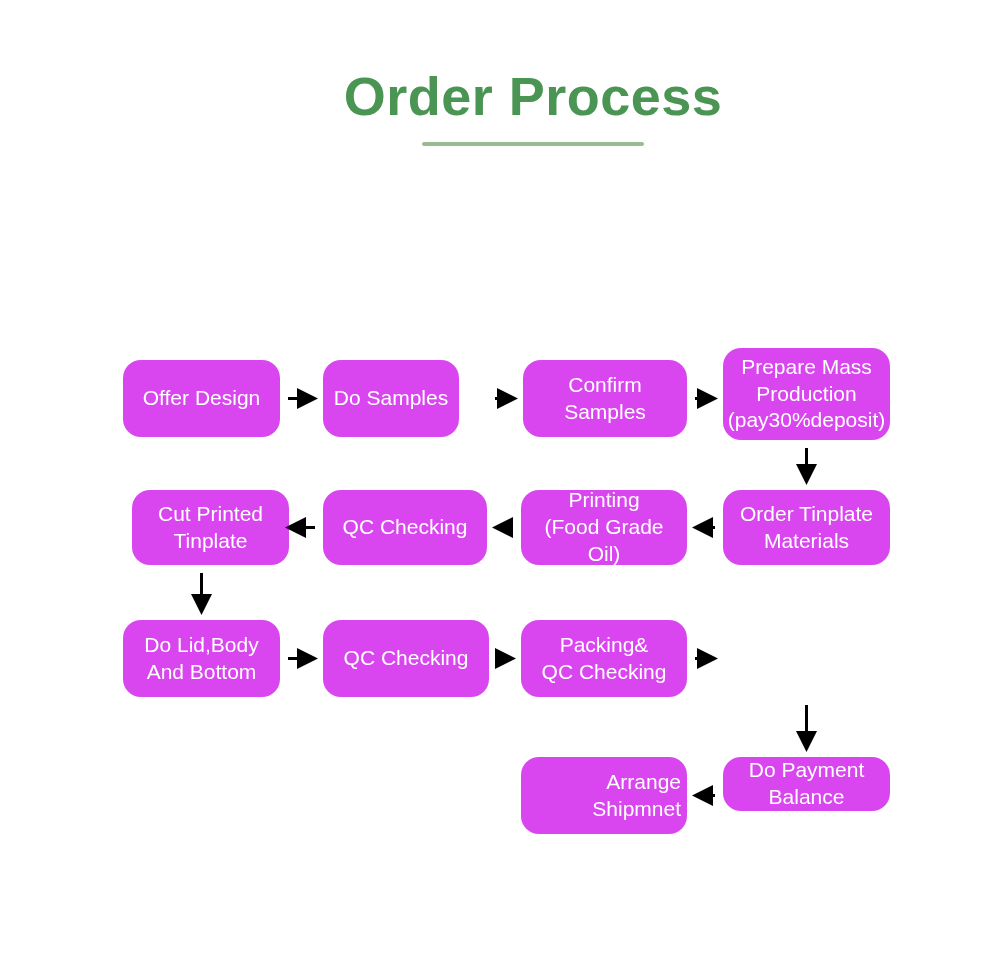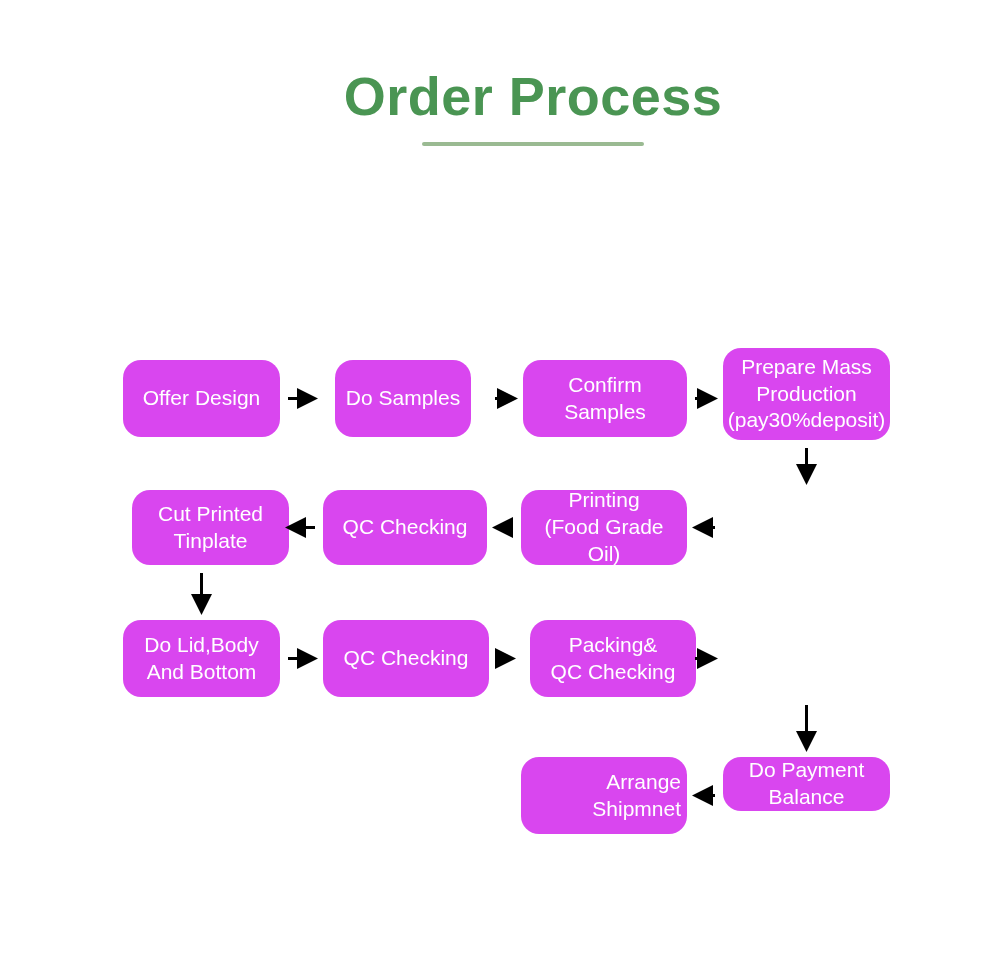--- a/index.html
+++ b/index.html
@@ -79,34 +79,36 @@
 </head>
 <body>
 
 <div class="title-block">
   <div class="page-title">Order Process</div>
   <div class="title-rule"></div>
 </div>
 
 <div class="flow">
     <div class="node" style="left: 123px; top: 360px; width: 157px; height: 77px;">Offer Design</div>
-    <div class="node" style="left: 323px; top: 360px; width: 136px; height: 77px; margin-left: 12px;">Do Samples</div>
+    <div class="node" style="left: 323px; top: 360px; width: 136px; height: 77px;">Do Samples</div>
     <div class="node" style="left: 523px; top: 360px; width: 164px; height: 77px;">Confirm Samples</div>
     <div class="node" style="left: 723px; top: 348px; width: 167px; height: 92px;">Prepare Mass
 Production
 (pay30%deposit)</div>
+    <div class="node" style="left: 723px; top: 490px; width: 167px; height: 75px;">Order Tinplate
+Materials</div>
     <div class="node" style="left: 521px; top: 490px; width: 166px; height: 75px;">Printing
 (Food Grade Oil)</div>
     <div class="node" style="left: 323px; top: 490px; width: 164px; height: 75px;">QC Checking</div>
     <div class="node" style="left: 132px; top: 490px; width: 157px; height: 75px;">Cut Printed
 Tinplate</div>
     <div class="node" style="left: 123px; top: 620px; width: 157px; height: 77px;">Do Lid,Body
 And Bottom</div>
     <div class="node" style="left: 323px; top: 620px; width: 166px; height: 77px;">QC Checking</div>
-    <div class="node" style="left: 521px; top: 620px; width: 166px; height: 77px; margin-left: 9px;">Packing&amp;
+    <div class="node" style="left: 521px; top: 620px; width: 166px; height: 77px;">Packing&amp;
 QC Checking</div>
     <div class="node" style="left: 723px; top: 757px; width: 167px; height: 54px;">Do Payment
 Balance</div>
     <div class="node" style="left: 521px; top: 757px; width: 166px; height: 77px; text-align: right;">Arrange Shipmnet</div>
   </div>
 
 <svg class="arrows" viewBox="0 0 990 960">
   <defs>
     <marker id="ah" markerWidth="7" markerHeight="7" refX="6" refY="3.5" orient="auto" markerUnits="strokeWidth">
       <path d="M0,0 L7,3.5 L0,7 z" fill="#000000"></path>

